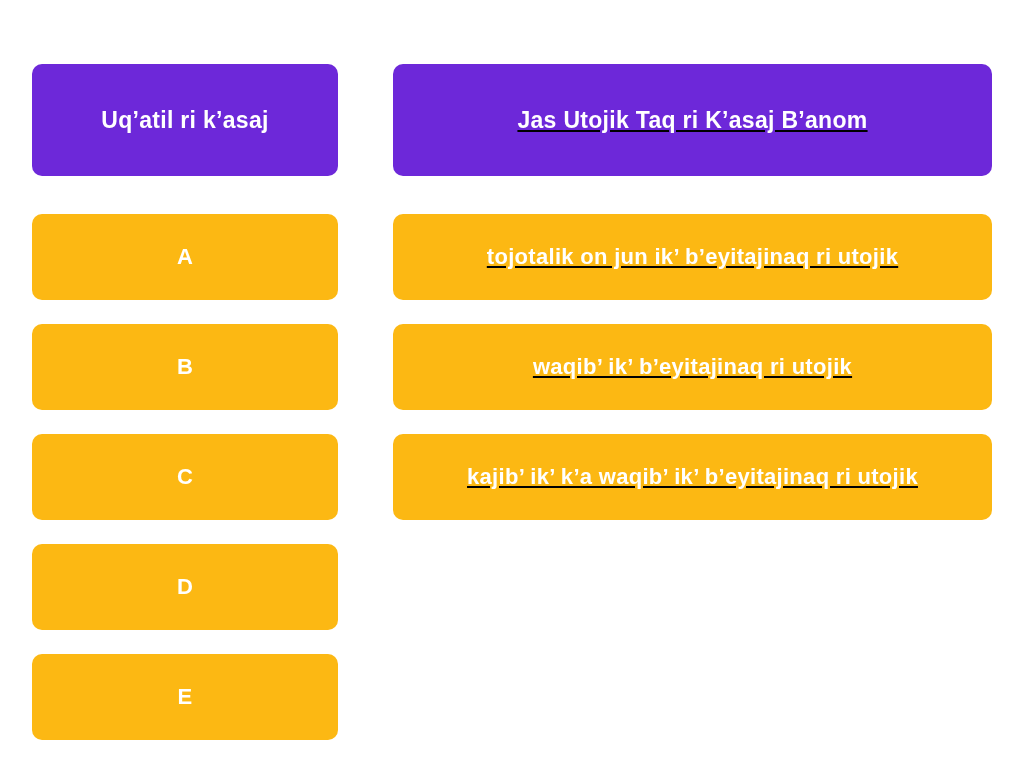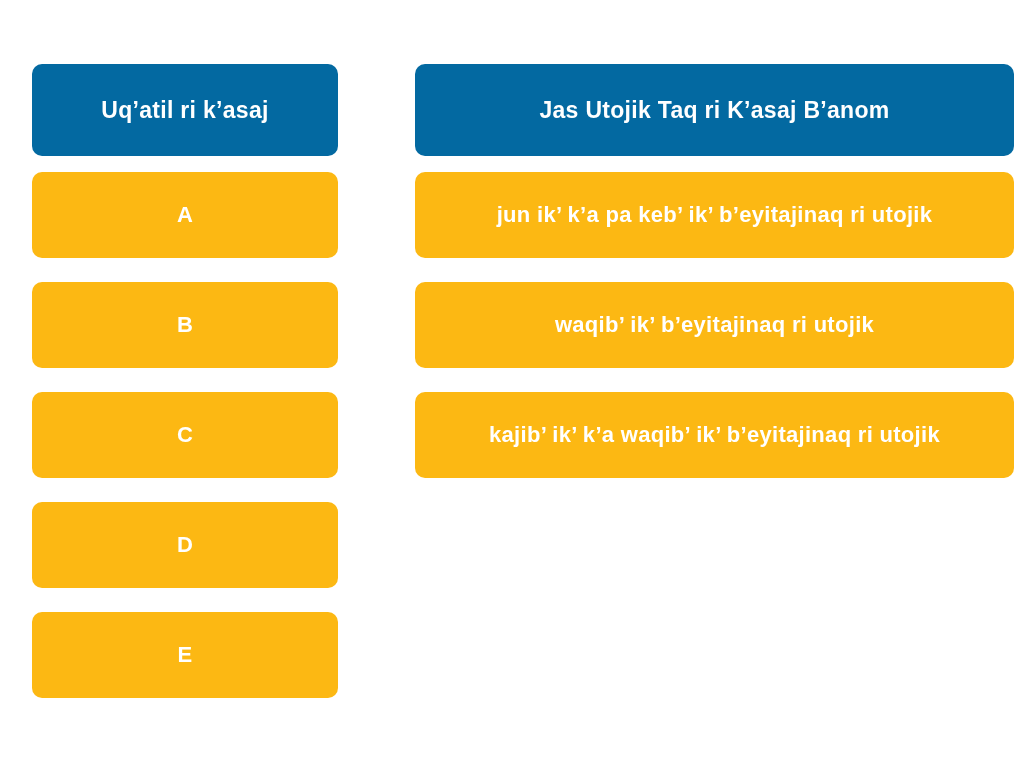--- a/index.html
+++ b/index.html
@@ -19,35 +19,36 @@
     position: absolute;
     top: 64px;
     display: flex;
     flex-direction: column;
   }
   .column.left {
     left: 32px;
     width: 306px;
   }
   .column.right {
-    left: 415px;
+    left: 393px;
     width: 599px;
+    text-decoration: underline;
   }
   .header-box {
-    height: 92px;
+    height: 112px;
     border-radius: 10px;
-    background: #0369a1;
+    background: #6d28d9;
     color: #ffffff;
     display: flex;
     align-items: center;
     justify-content: center;
     font-size: 23px;
     font-weight: bold;
     letter-spacing: 0.3px;
-    margin-bottom: 16px;
+    margin-bottom: 38px;
     text-align: center;
   }
   .card {
     height: 86px;
     border-radius: 10px;
     background: #fcb813;
     color: #ffffff;
     display: flex;
     align-items: center;
     justify-content: center;
@@ -72,18 +73,18 @@
     <div class="header-box">Uq’atil ri k’asaj</div>
     <div class="card">A</div>
     <div class="card">B</div>
     <div class="card">C</div>
     <div class="card">D</div>
     <div class="card">E</div>
   </div>
 
   <div class="column right">
     <div class="header-box">Jas Utojik Taq ri K’asaj B’anom</div>
-    <div class="card">jun ik’ k’a pa keb’ ik’ b’eyitajinaq ri utojik</div>
+    <div class="card">tojotalik on jun ik’ b’eyitajinaq ri utojik</div>
     <div class="card">waqib’ ik’ b’eyitajinaq ri utojik</div>
     <div class="card">kajib’ ik’ k’a waqib’ ik’ b’eyitajinaq ri utojik</div>
   </div>
 
 </div>
 
 </body></html>

